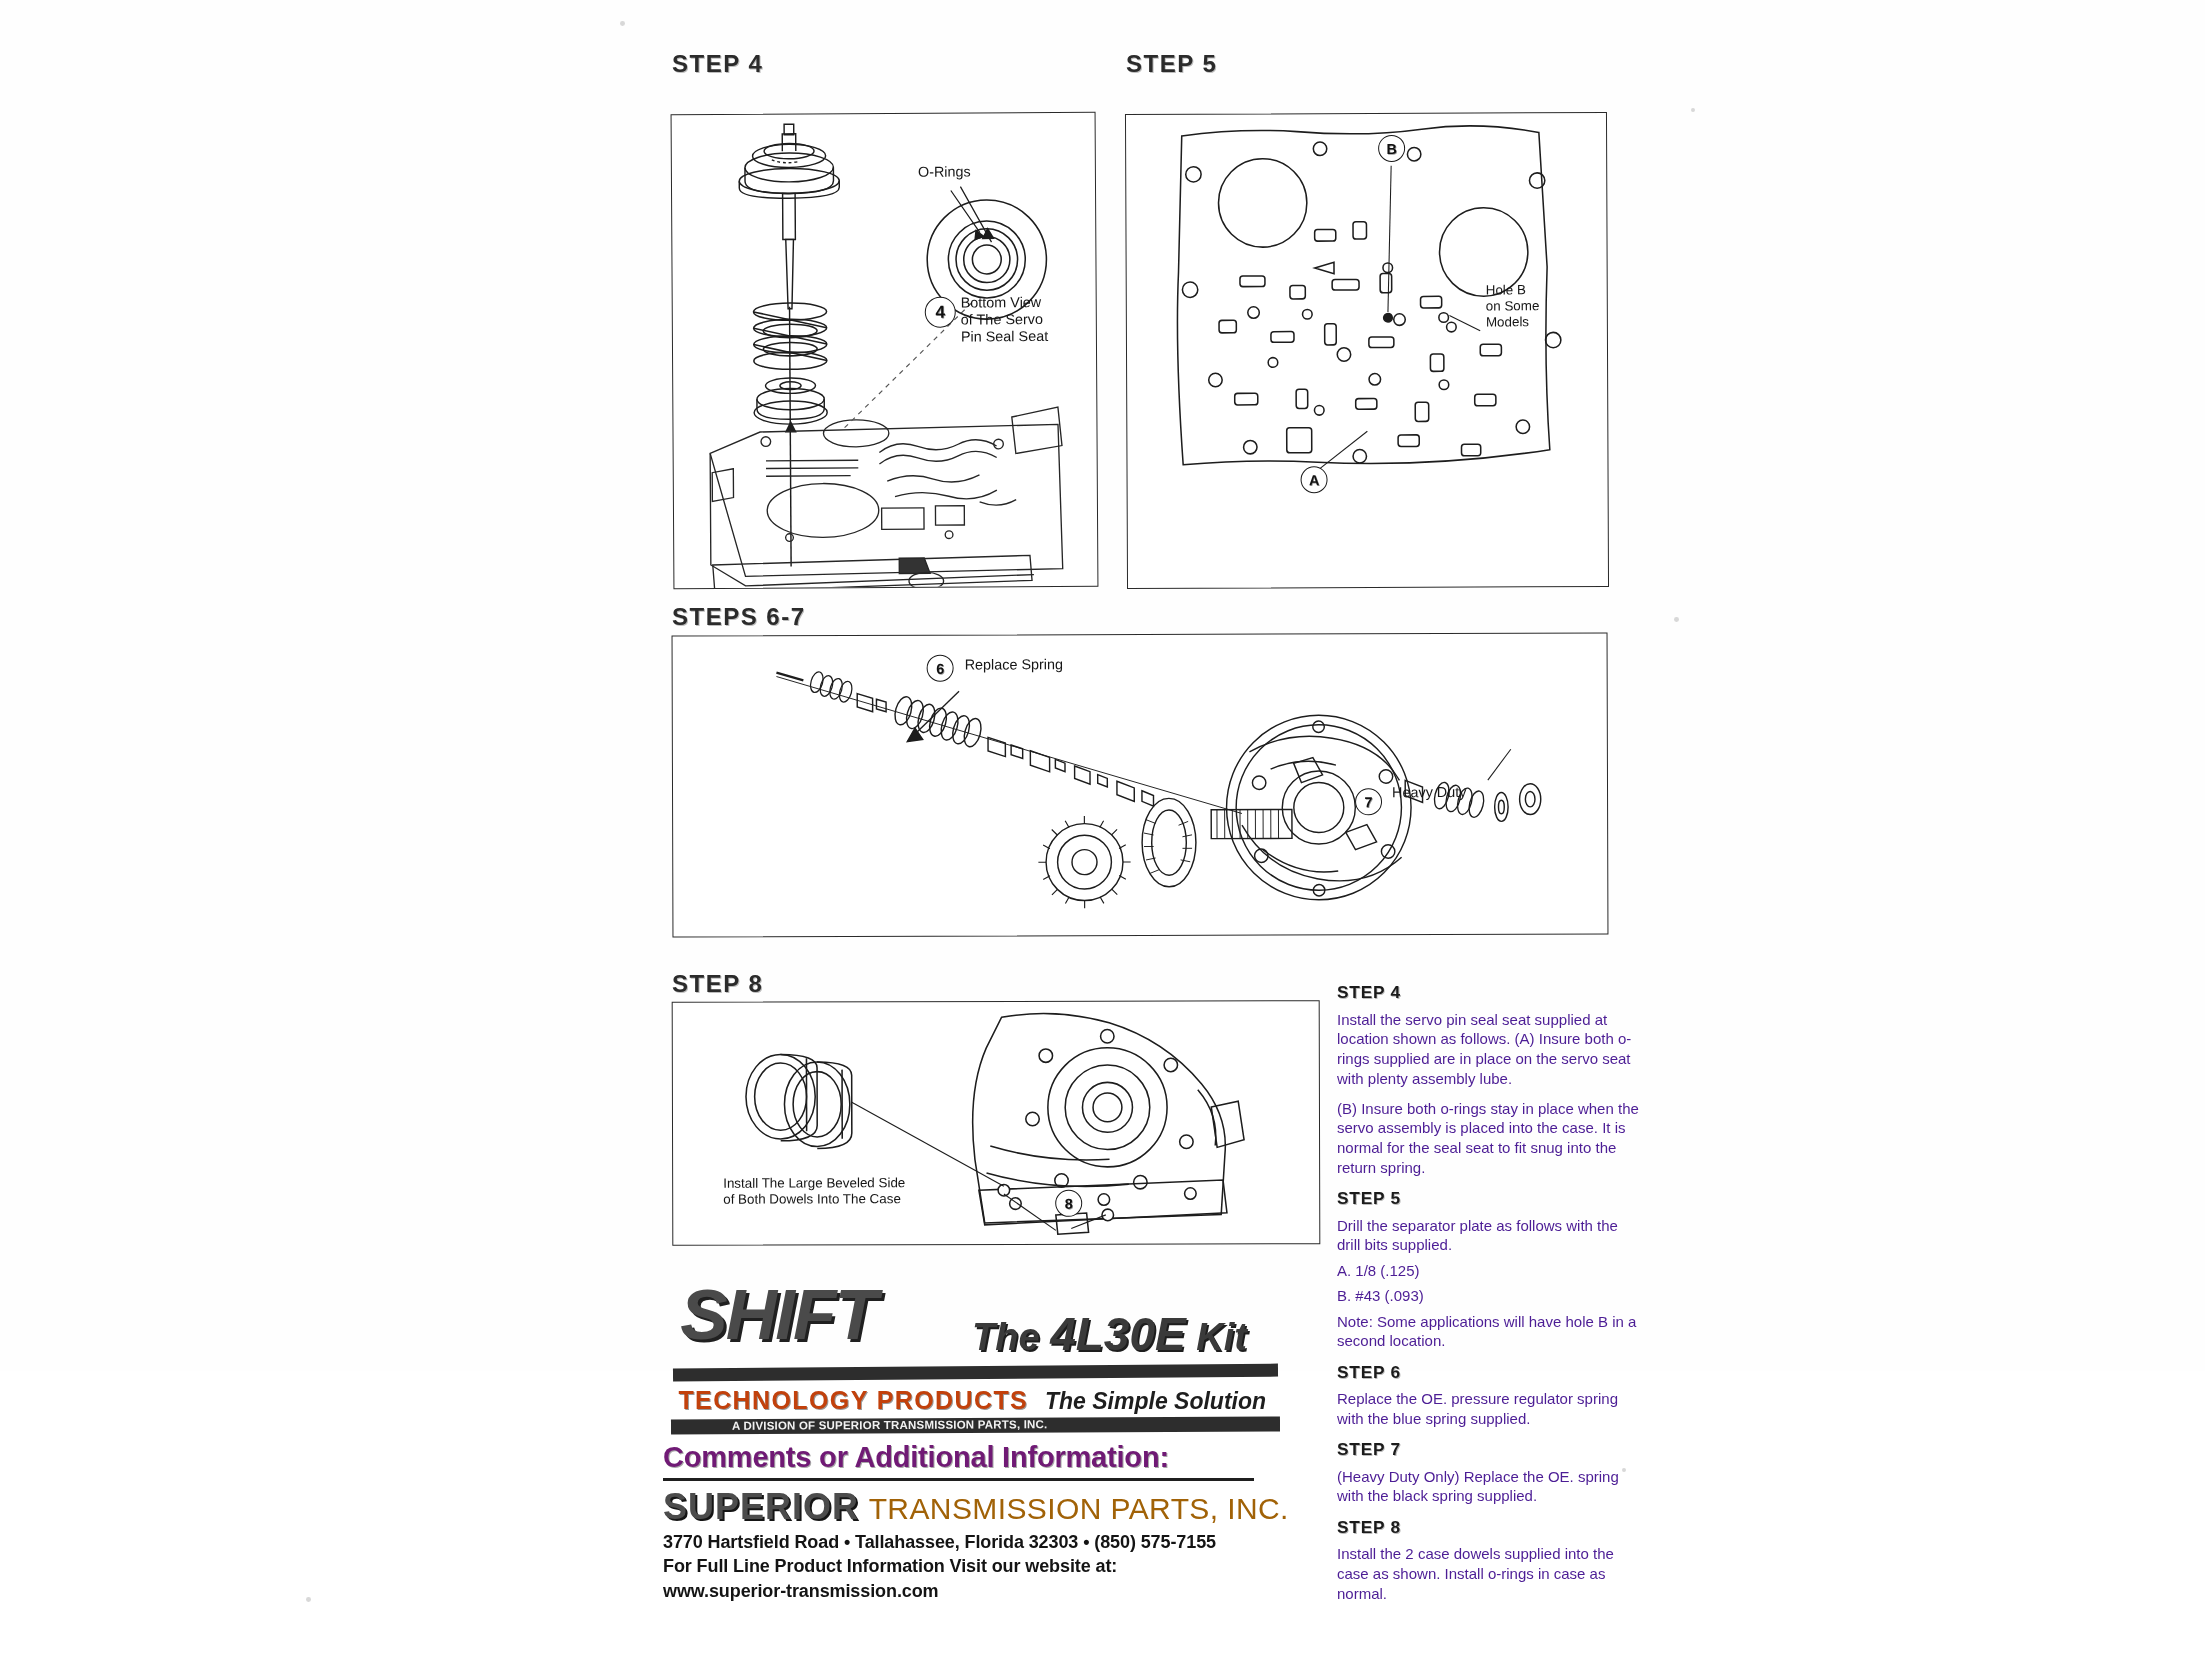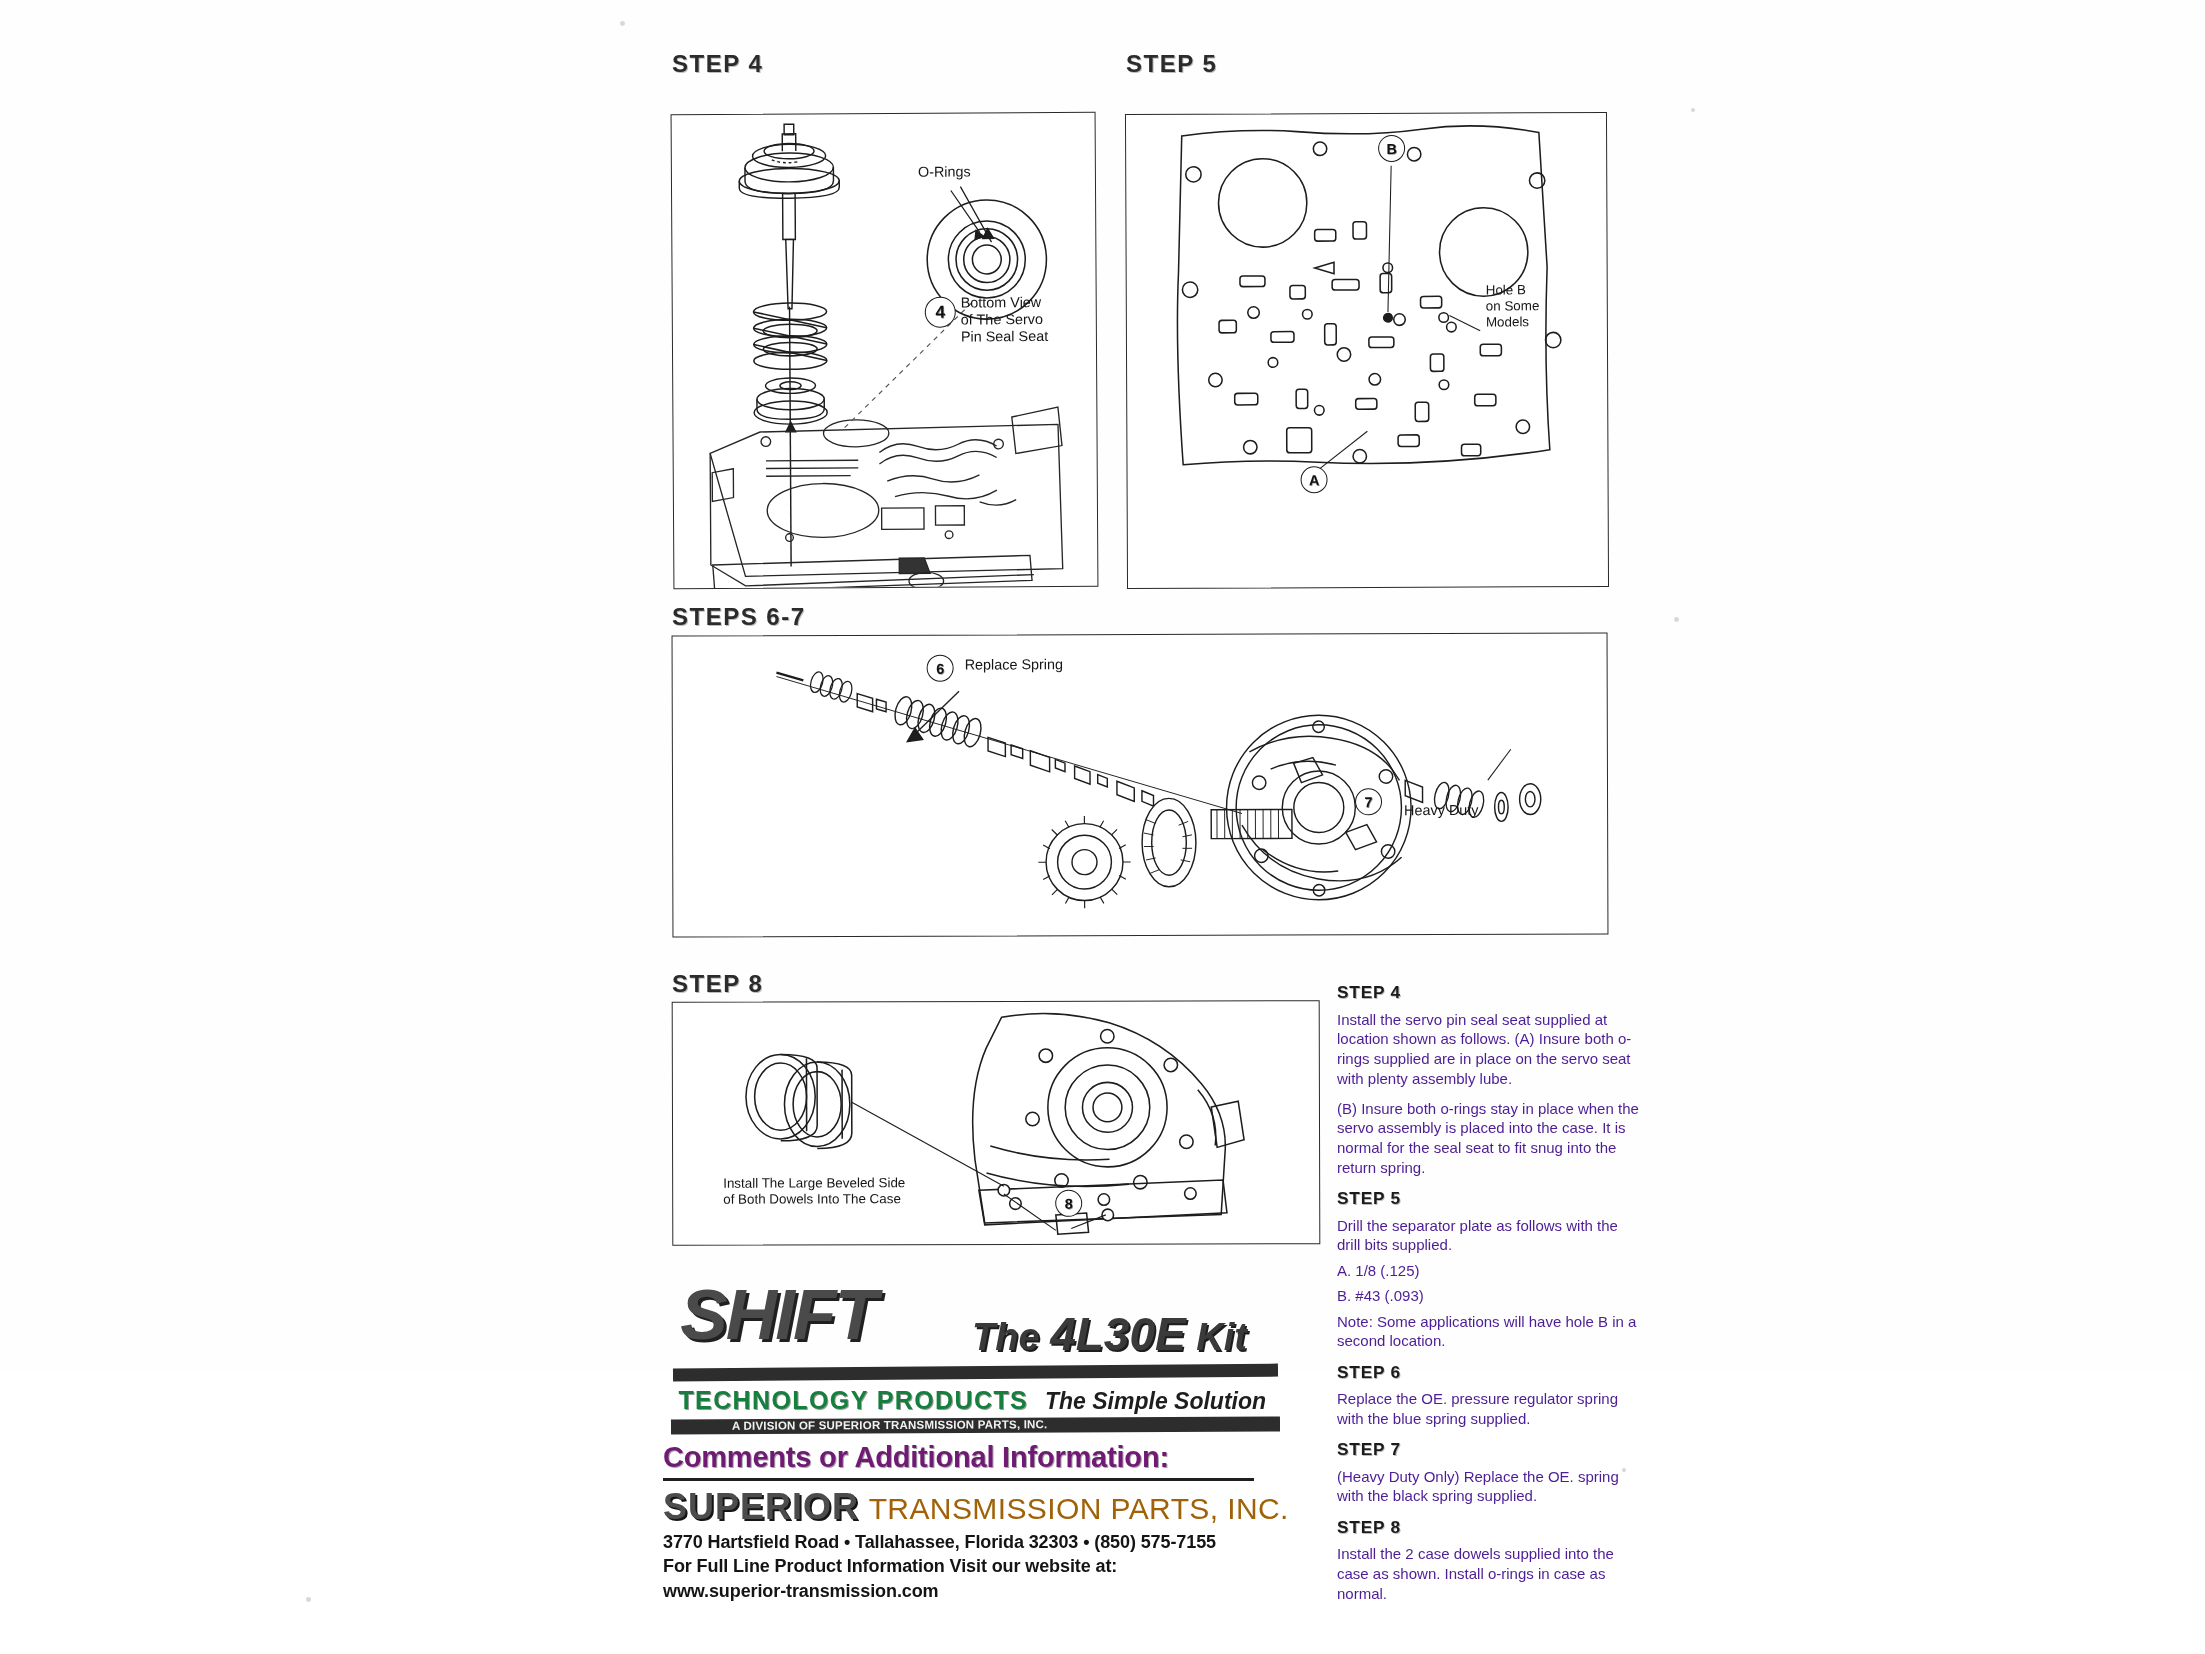--- a/index.html
+++ b/index.html
@@ -134,21 +134,21 @@
     width: 605px; height: 12.5px;
     background: #2d2d2d;
     transform: rotate(-0.45deg);
   }
   .logo-tech {
     position: absolute;
     left: 15.4px; top: 108px;
     font-size: 25px;
     font-weight: bold;
     letter-spacing: 1.4px;
-    color: #15803d;
+    color: #c2410c;
     text-shadow: 1px 1px 0 #999;
   }
   .logo-simple {
     position: absolute;
     left: 382px; top: 110px;
     font-size: 23px;
     font-weight: bold;
     font-style: italic;
     color: #1e1e1e;
     white-space: nowrap;
@@ -494,21 +494,21 @@
 
         <path d="M298 58 L248 106" stroke-width="1.4"></path>
         <path d="M252 96 l-8 14 l16 -2 z" fill="#1d1d1d"></path>
       </g>
     </svg>
 
     <div class="circled tiny" style="left:254px;top:19px;">6</div>
     <div class="callout" style="left:292px;top:21px;">Replace Spring</div>
 
     <div class="circled tiny" style="left:682px;top:154px;">7</div>
-    <div class="callout" style="left:719px;top:168px;margin-left:12px;">Heavy Duty</div>
+    <div class="callout" style="left:719px;top:150px;">Heavy Duty</div>
   </div>
 
   <div class="panel-heading" style="left:672px;top:970px;">STEP 8</div>
 
   <div class="figbox" style="left:672px;top:1001px;width:646px;height:242px; transform:rotate(-0.15deg);">
     <svg class="svgfill" viewBox="0 0 672 252" preserveAspectRatio="none">
       <g fill="none" stroke="#1d1d1d" stroke-width="1.6">
 
         <ellipse cx="112" cy="98" rx="36" ry="44"></ellipse>
         <ellipse cx="112" cy="98" rx="27" ry="35"></ellipse>

